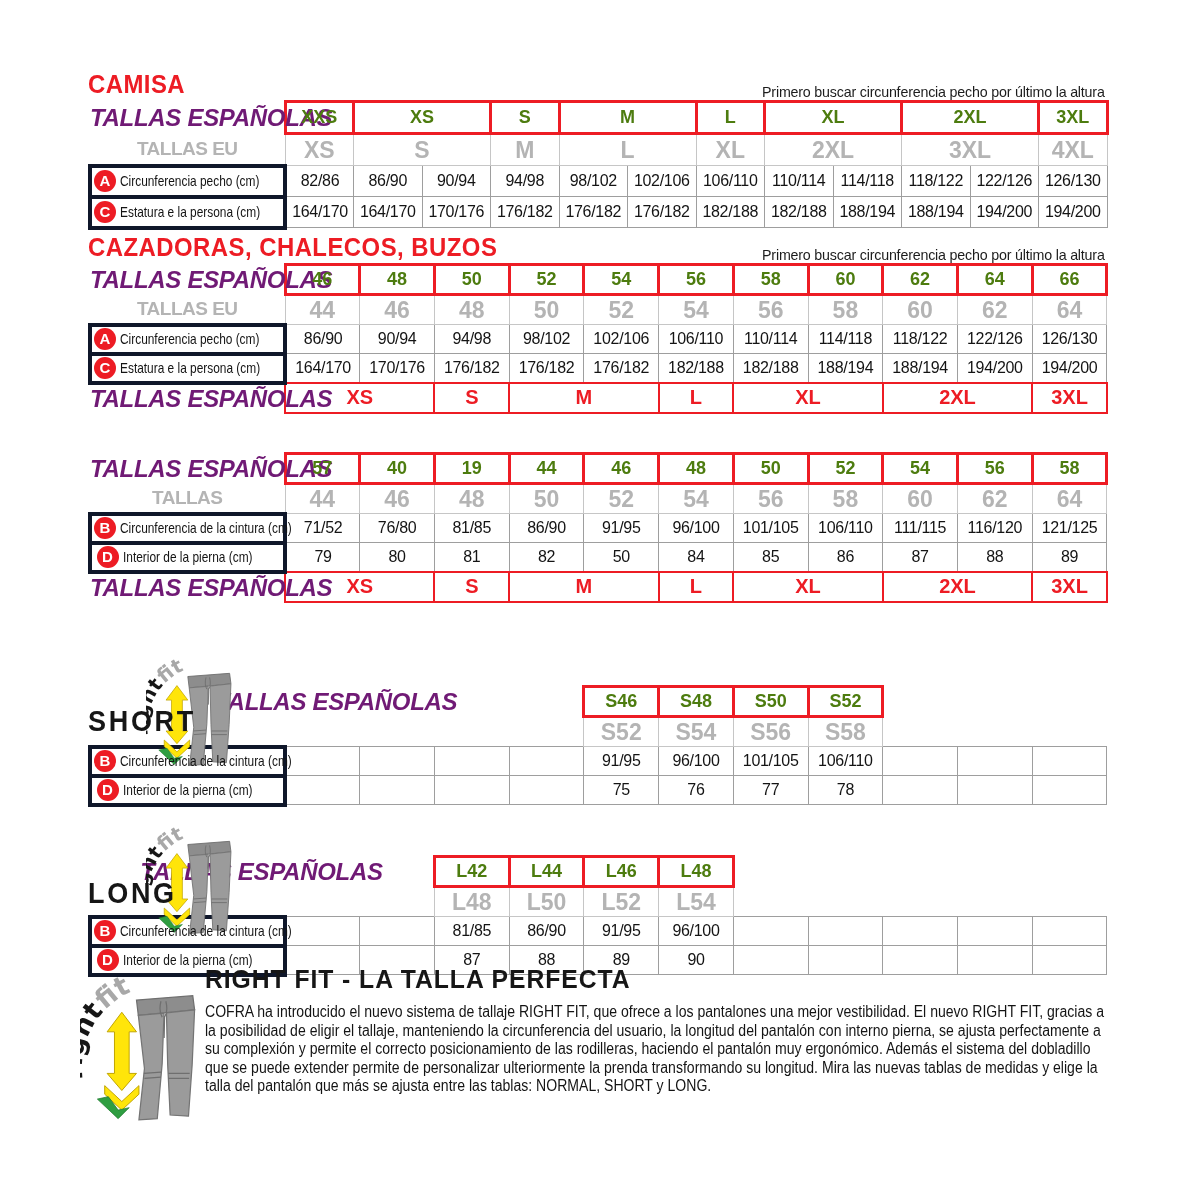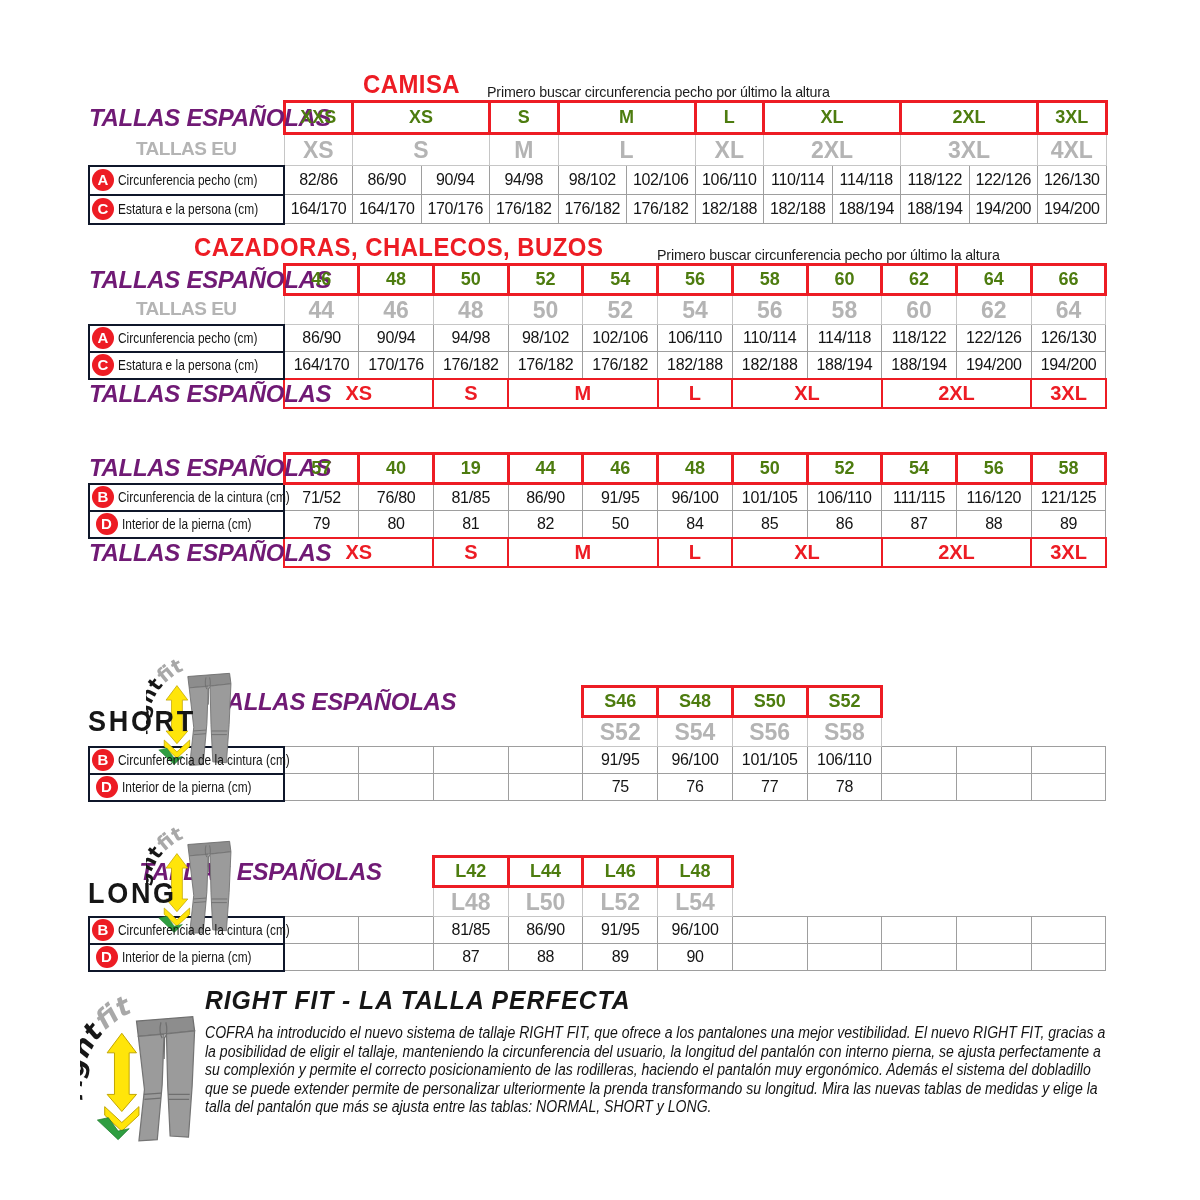--- a/index.html
+++ b/index.html
@@ -1,31 +1,31 @@
 <!DOCTYPE html>
 <html><head>
 <meta charset="utf-8">
 <style>
   html,body{margin:0;padding:0;background:#fff;}
   #canvas{position:relative;width:1200px;height:1200px;background:#fff;overflow:hidden;
           font-family:"Liberation Sans","DejaVu Sans",sans-serif;color:#111;}
   .section{position:absolute;left:88px;width:1017px;}
-  .titlerow{display:flex;justify-content:center;align-items:flex-end;height:28px;margin-bottom:0;}
+  .titlerow{display:flex;justify-content:space-between;align-items:flex-end;height:28px;margin-bottom:0;}
   .sectitle{color:#ed1c24;font-weight:bold;font-size:26px;letter-spacing:.5px;transform:scaleX(.92);transform-origin:0 100%;white-space:nowrap;}
   .note{font-size:15px;color:#1c1c1c;letter-spacing:-.2px;transform:scaleX(.95);transform-origin:100% 100%;white-space:nowrap;}
   table.tbl{border-collapse:collapse;table-layout:fixed;width:1017px;}
   table.tbl td{padding:0;text-align:center;vertical-align:middle;overflow:visible;}
   .c-label{width:195px;}
   col.c12{width:68.5px;} col.c11{width:74.72px;}
   .nc{border:none;background:transparent;}
   .rc{border:3px solid #ed1c24;color:#4d7c0f;font-weight:bold;font-size:18px;height:27px;}
   .lt{border:2.5px solid #ed1c24;color:#ed1c24;font-weight:bold;font-size:20px;height:25px;}
   .gc{border:1px solid #c6c6c6;color:#b4b4b4;font-weight:bold;font-size:23px;height:28px;}
   .dc{border:1px solid #9e9e9e;font-size:16px;color:#141414;height:25px;letter-spacing:-.3px;}
-  .lc{border:2px solid #0f172a;text-align:left;white-space:nowrap;height:25px;}
+  .lc{border:4px solid #0f172a;text-align:left;white-space:nowrap;height:25px;}
   .rl{color:#701a75;font-weight:bold;font-size:24px;text-align:right;padding-right:7px;white-space:nowrap;letter-spacing:-.3px;font-style:italic;}
   .gl{color:#b4b4b4;font-weight:bold;font-size:19px;text-align:left;white-space:nowrap;letter-spacing:-.5px;}
   .badge{display:inline-block;width:22px;height:22px;border-radius:50%;background:#ed1c24;color:#fff;
          font-weight:bold;font-size:15px;line-height:22px;text-align:center;margin:0 4px 0 2px;vertical-align:middle;}
   .rowlabel{display:inline-block;transform:scaleX(.82);transform-origin:0 50%;font-size:14.5px;color:#141414;
             vertical-align:middle;white-space:nowrap;}
   #sec-camisa .rc{height:29px;} #sec-camisa .gc{height:30px;} #sec-camisa .dc,#sec-camisa .lc{height:27px;}
   .blocktitle{position:absolute;left:0;font-weight:bold;font-size:30px;color:#161616;letter-spacing:3px;transform:scaleX(.9);transform-origin:0 0;}
   .logo{position:absolute;}
   .rf-head{font-weight:bold;font-size:26px;color:#161616;letter-spacing:1px;transform:scaleX(.95);transform-origin:0 0;margin:0 0 8px 0;white-space:nowrap;}
@@ -222,20 +222,34 @@
         <td class="rc">44</td>
         <td class="rc">46</td>
         <td class="rc">48</td>
         <td class="rc">50</td>
         <td class="rc">52</td>
         <td class="rc">54</td>
         <td class="rc">56</td>
         <td class="rc">58</td>
       </tr>
       <tr>
+        <td class="nc gl">TALLAS</td>
+        <td class="gc">44</td>
+        <td class="gc">46</td>
+        <td class="gc">48</td>
+        <td class="gc">50</td>
+        <td class="gc">52</td>
+        <td class="gc">54</td>
+        <td class="gc">56</td>
+        <td class="gc">58</td>
+        <td class="gc">60</td>
+        <td class="gc">62</td>
+        <td class="gc">64</td>
+      </tr>
+      <tr>
         <td class="lc"><span class="badge">B</span><span class="rowlabel">Circunferencia de la cintura (cm)</span></td>
         <td class="dc">71/52</td>
         <td class="dc">76/80</td>
         <td class="dc">81/85</td>
         <td class="dc">86/90</td>
         <td class="dc">91/95</td>
         <td class="dc">96/100</td>
         <td class="dc">101/105</td>
         <td class="dc">106/110</td>
         <td class="dc">111/115</td>
@@ -381,21 +395,21 @@
         <td class="dc"></td>
         <td class="dc"></td>
         <td class="dc"></td>
         <td class="dc"></td>
         <td class="dc"></td>
       </tr>
     </tbody>
       </table>
   </div>
 
-  <div class="section" id="sec-rightfit" style="top:985px;height:170px;font-style:italic;">
+  <div class="section" id="sec-rightfit" style="top:964px;height:170px;">
     <svg class="logo" style="left:-8px;top:3px;" viewBox="0 0 110 130" width="135" height="159">
         <use href="#rf-logo"></use>
       </svg>
     <div class="rf-text-col">
       <div class="rf-head">RIGHT FIT - LA TALLA PERFECTA</div>
       <div class="rf-par">COFRA ha introducido el nuevo sistema de tallaje RIGHT FIT, que ofrece a los pantalones una mejor vestibilidad. El nuevo RIGHT FIT, gracias a la posibilidad de eligir el tallaje, manteniendo la circunferencia del usuario, la longitud del pantalón con interno pierna, se ajusta perfectamente a su complexión y permite el correcto posicionamiento de las rodilleras, haciendo el pantalón muy ergonómico. Además el sistema del dobladillo que se puede extender permite de personalizar ulteriormente la prenda transformando su longitud. Mira las nuevas tablas de medidas y elige la talla del pantalón que más se ajusta entre las tablas: NORMAL, SHORT y LONG.</div>
     </div>
   </div>
 
 </div>

